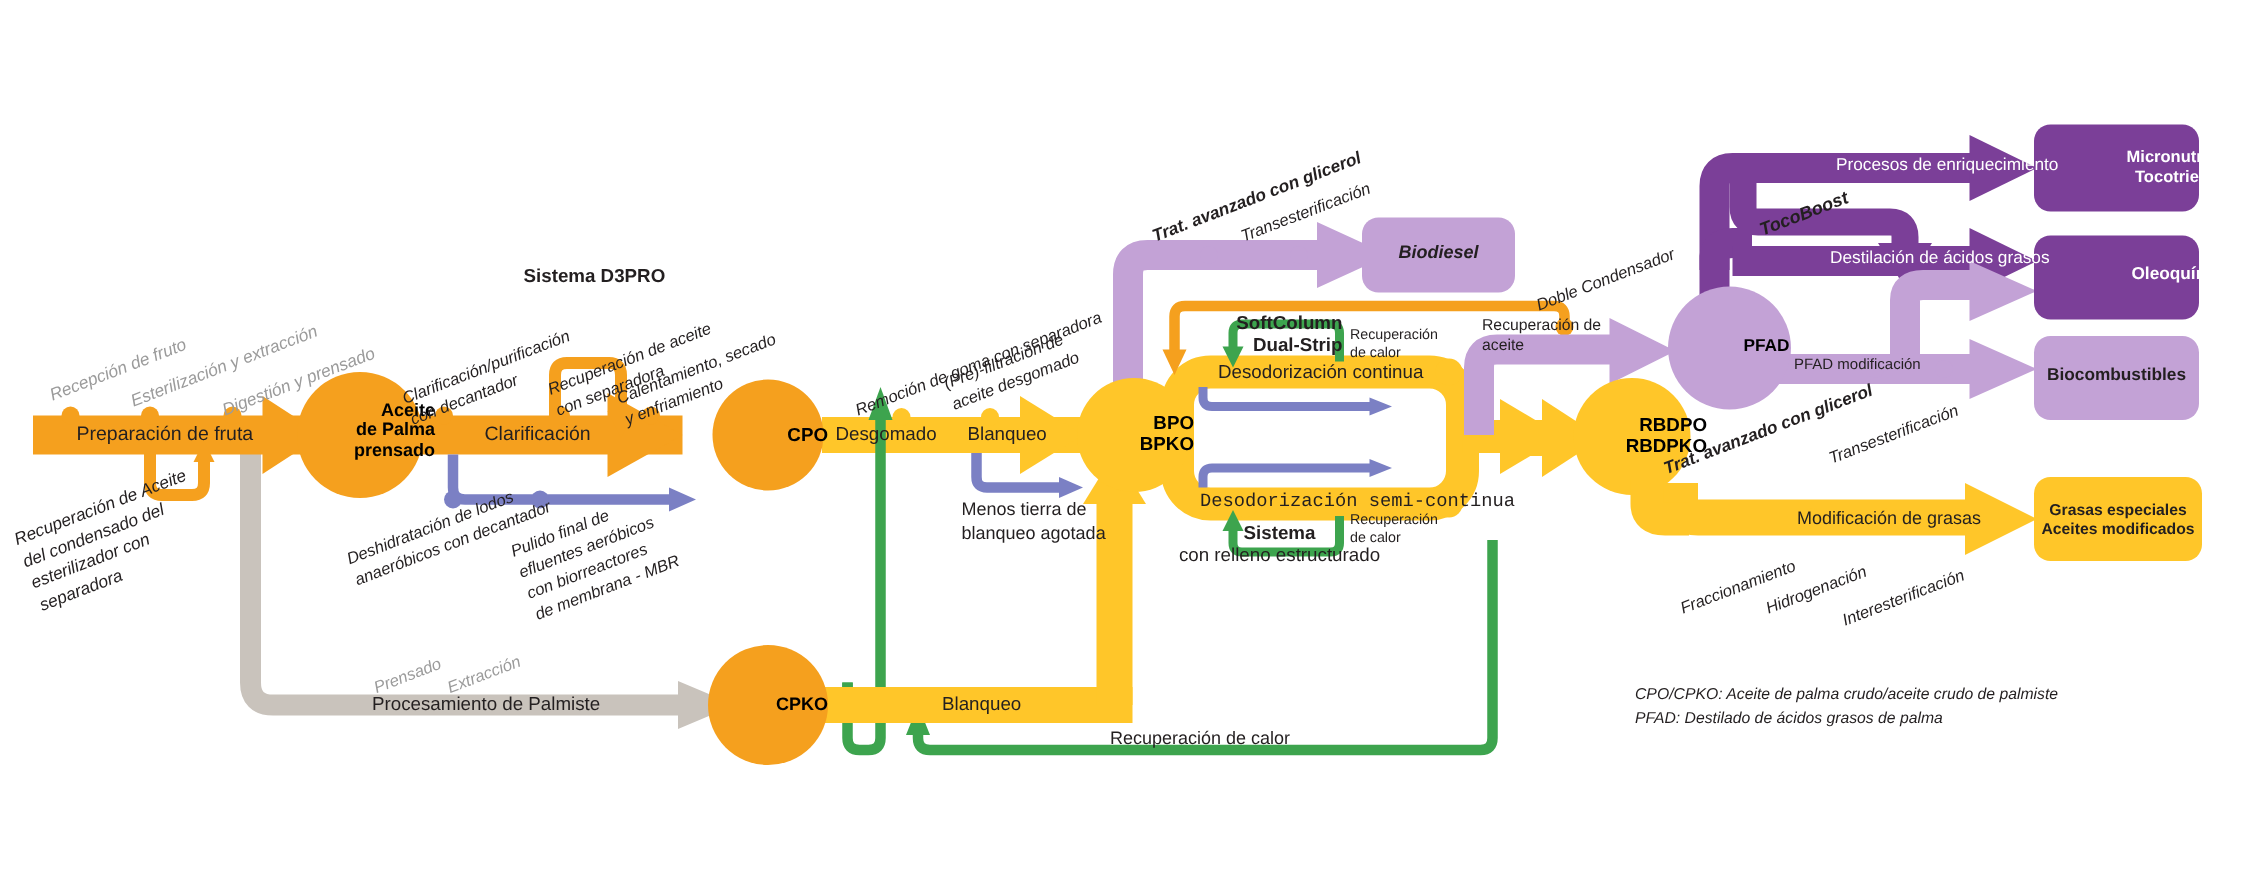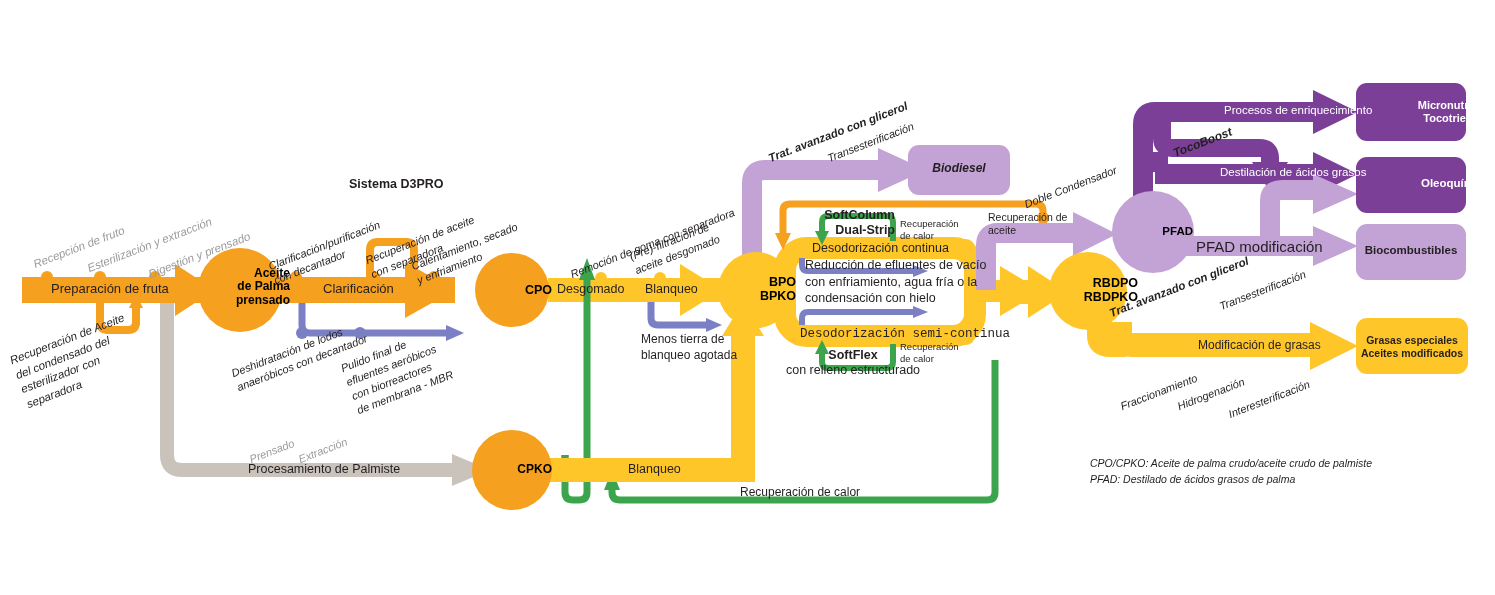--- a/index.html
+++ b/index.html
@@ -241,52 +241,47 @@
   <div class="lbl lbl-dark" style="left:51px;top:281px;font-size:13px;">Preparación de fruta</div>
   <div class="lbl lbl-dark" style="left:323px;top:281px;font-size:13px;">Clarificación</div>
   <div class="lbl lbl-dark" style="left:557px;top:282px;font-size:12.5px;">Desgomado</div>
   <div class="lbl lbl-dark" style="left:645px;top:282px;font-size:12.5px;">Blanqueo</div>
   <div class="lbl lbl-dark" style="left:628px;top:462px;font-size:12.5px;">Blanqueo</div>
   <div class="lbl lbl-dark" style="left:248px;top:462px;font-size:12.5px;">Procesamiento de Palmiste</div>
   <div class="lbl lbl-dark" style="left:812px;top:241px;font-size:12.5px;">Desodorización continua</div>
   <div class="lbl lbl-dark" style="left:800px;top:327px;font-size:12.5px;font-family:Liberation Mono, monospace;">Desodorización semi-continua</div>
   <div class="lbl lbl-white" style="left:1176px;top:104px;font-size:11.5px;">Procesos de enriquecimiento</div>
   <div class="lbl lbl-white" style="left:1172px;top:166px;font-size:11.5px;">Destilación de ácidos grasos</div>
-  <div class="lbl lbl-dark" style="left:1196px;top:238px;font-size:15px;">PFAD modificación</div>
+  <div class="lbl lbl-dark" style="left:1196px;top:238px;font-size:10px;">PFAD modificación</div>
   <div class="lbl lbl-dark" style="left:1198px;top:338px;font-size:12px;">Modificación de grasas</div>
   <div class="lbl lbl-dark" style="left:740px;top:485px;font-size:12px;">Recuperación de calor</div>
 
   <div class="lbl lbl-dark" style="left:900px;top:218px;font-size:9.5px;line-height:1.25;">
     <div>Recuperación</div>
     <div>de calor</div>
   </div>
   <div class="lbl lbl-dark" style="left:900px;top:341px;font-size:9.5px;line-height:1.25;">
     <div>Recuperación</div>
     <div>de calor</div>
   </div>
   <div class="lbl lbl-dark" style="left:988px;top:211px;font-size:10.5px;line-height:1.25;">
     <div>Recuperación de</div>
     <div>aceite</div>
   </div>
   <div class="lbl lbl-dark" style="left:641px;top:332px;font-size:12px;line-height:1.3;">
     <div>Menos tierra de</div>
     <div>blanqueo agotada</div>
   </div>
-  <div class="lbl lbl-dark" style="left:805px;top:257px;font-size:12.5px;line-height:1.32;">
-    <div>Reducción de efluentes de vacío</div>
-    <div>con enfriamiento, agua fría o la</div>
-    <div>condensación con hielo</div>
-  </div>
 
   <div class="lbl lbl-dark b" style="left:785px;top:208px;font-size:12.5px;line-height:1.2;text-align:right;width:110px;">
     <div>SoftColumn</div>
     <div>Dual-Strip</div>
   </div>
   <div class="lbl lbl-dark" style="left:768px;top:348px;font-size:12.5px;line-height:1.22;text-align:center;width:170px;">
-    <div class="b">SoftFlex</div>
+    <div class="b">Sistema</div>
     <div>con relleno estructurado</div>
   </div>
 
   <div class="lbl lbl-grey lbl-ital rot" style="left:36px;top:258px;font-size:11.5px;transform:rotate(-21deg);">Recepción de fruto</div>
   <div class="lbl lbl-grey lbl-ital rot" style="left:90px;top:262px;font-size:11.5px;transform:rotate(-21deg);">Esterilización y extracción</div>
   <div class="lbl lbl-grey lbl-ital rot" style="left:151px;top:268px;font-size:11.5px;transform:rotate(-21deg);">Digestión y prensado</div>
 
   <div class="lbl lbl-dark lbl-ital rot" style="left:30px;top:350px;font-size:11.5px;line-height:1.35;transform:rotate(-21deg);">
     <div>Recuperación de Aceite</div>
     <div>del condensado del</div>

